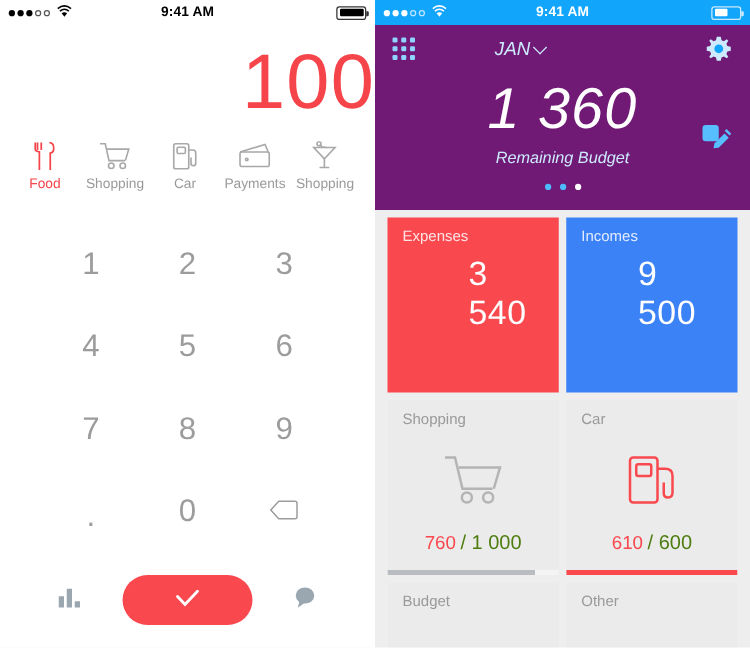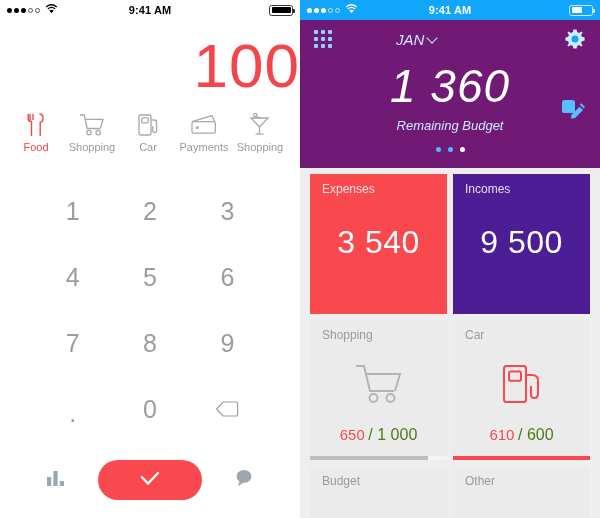--- a/index.html
+++ b/index.html
@@ -172,25 +172,25 @@
     grid-auto-rows: 140px;
     background: #eeeeee;
   }
   .tile {
     position: relative; overflow: hidden;
     box-sizing: border-box;
     padding: 8px 12px;
     cursor: pointer;
   }
   .tile-title { font-size: 12px; }
-  .tile.summary { display: flex; flex-direction: column; }
+  .tile.summary { display: flex; flex-direction: row; }
   .tile.summary .tile-title { color: rgba(255,255,255,0.85); }
   .tile.summary .tile-val {
     flex: 1 1 auto; display: flex; align-items: center; justify-content: center;
-    font-size: 32px; font-weight: 300; color: #fff; letter-spacing: 0.5px;
+    font-size: 27px; font-weight: 300; color: #fff; letter-spacing: 0.5px;
     padding-bottom: 18px;
   }
   .tile.cat-tile { background: #ebebeb; display: flex; flex-direction: column; }
   .tile.cat-tile .tile-title { color: #9a9a9a; }
   .tile-ico {
     flex: 1 1 auto; display: flex; align-items: center; justify-content: center;
   }
   .tile-nums { text-align: center; font-size: 13px; padding-bottom: 8px; }
   .tile-nums .spent { color: #F9484E; font-size: 15px; }
   .tile-nums .limit { color: #4d7c0f; font-size: 16px; }
@@ -426,39 +426,39 @@
       </span>
     </div>
 
     <div class="tiles">
 
       <div class="tile summary" style="background:#F9484E">
         <div class="tile-title">Expenses</div>
         <div class="tile-val">3 540</div>
       </div>
 
-      <div class="tile summary" style="background:#4c1d95">
+      <div class="tile summary" style="background:#3b82f6">
         <div class="tile-title">Incomes</div>
         <div class="tile-val">9 500</div>
       </div>
 
       <div class="tile cat-tile">
         <div class="tile-title">Shopping</div>
         <div class="tile-ico">
           <svg width="50" height="44" viewBox="0 0 50 44">
             <g stroke="#b4b4b4" stroke-width="2" fill="none">
               <path d="M2 4 H10 L16 29 H40"></path>
               <path d="M13 12 H46 L41 29"></path>
               <circle cx="19.5" cy="36" r="4"></circle>
               <circle cx="36.5" cy="36" r="4"></circle>
             </g>
           </svg>
         </div>
         <div class="tile-nums">
-          <span class="spent">650</span>
+          <span class="spent">760</span>
           <span class="limit">/ 1 000</span>
         </div>
         <div class="bar-track">
           <div class="bar-fill" style="width:86%;background:#b9bdc2"></div>
         </div>
       </div>
 
       <div class="tile cat-tile">
         <div class="tile-title">Car</div>
         <div class="tile-ico">

